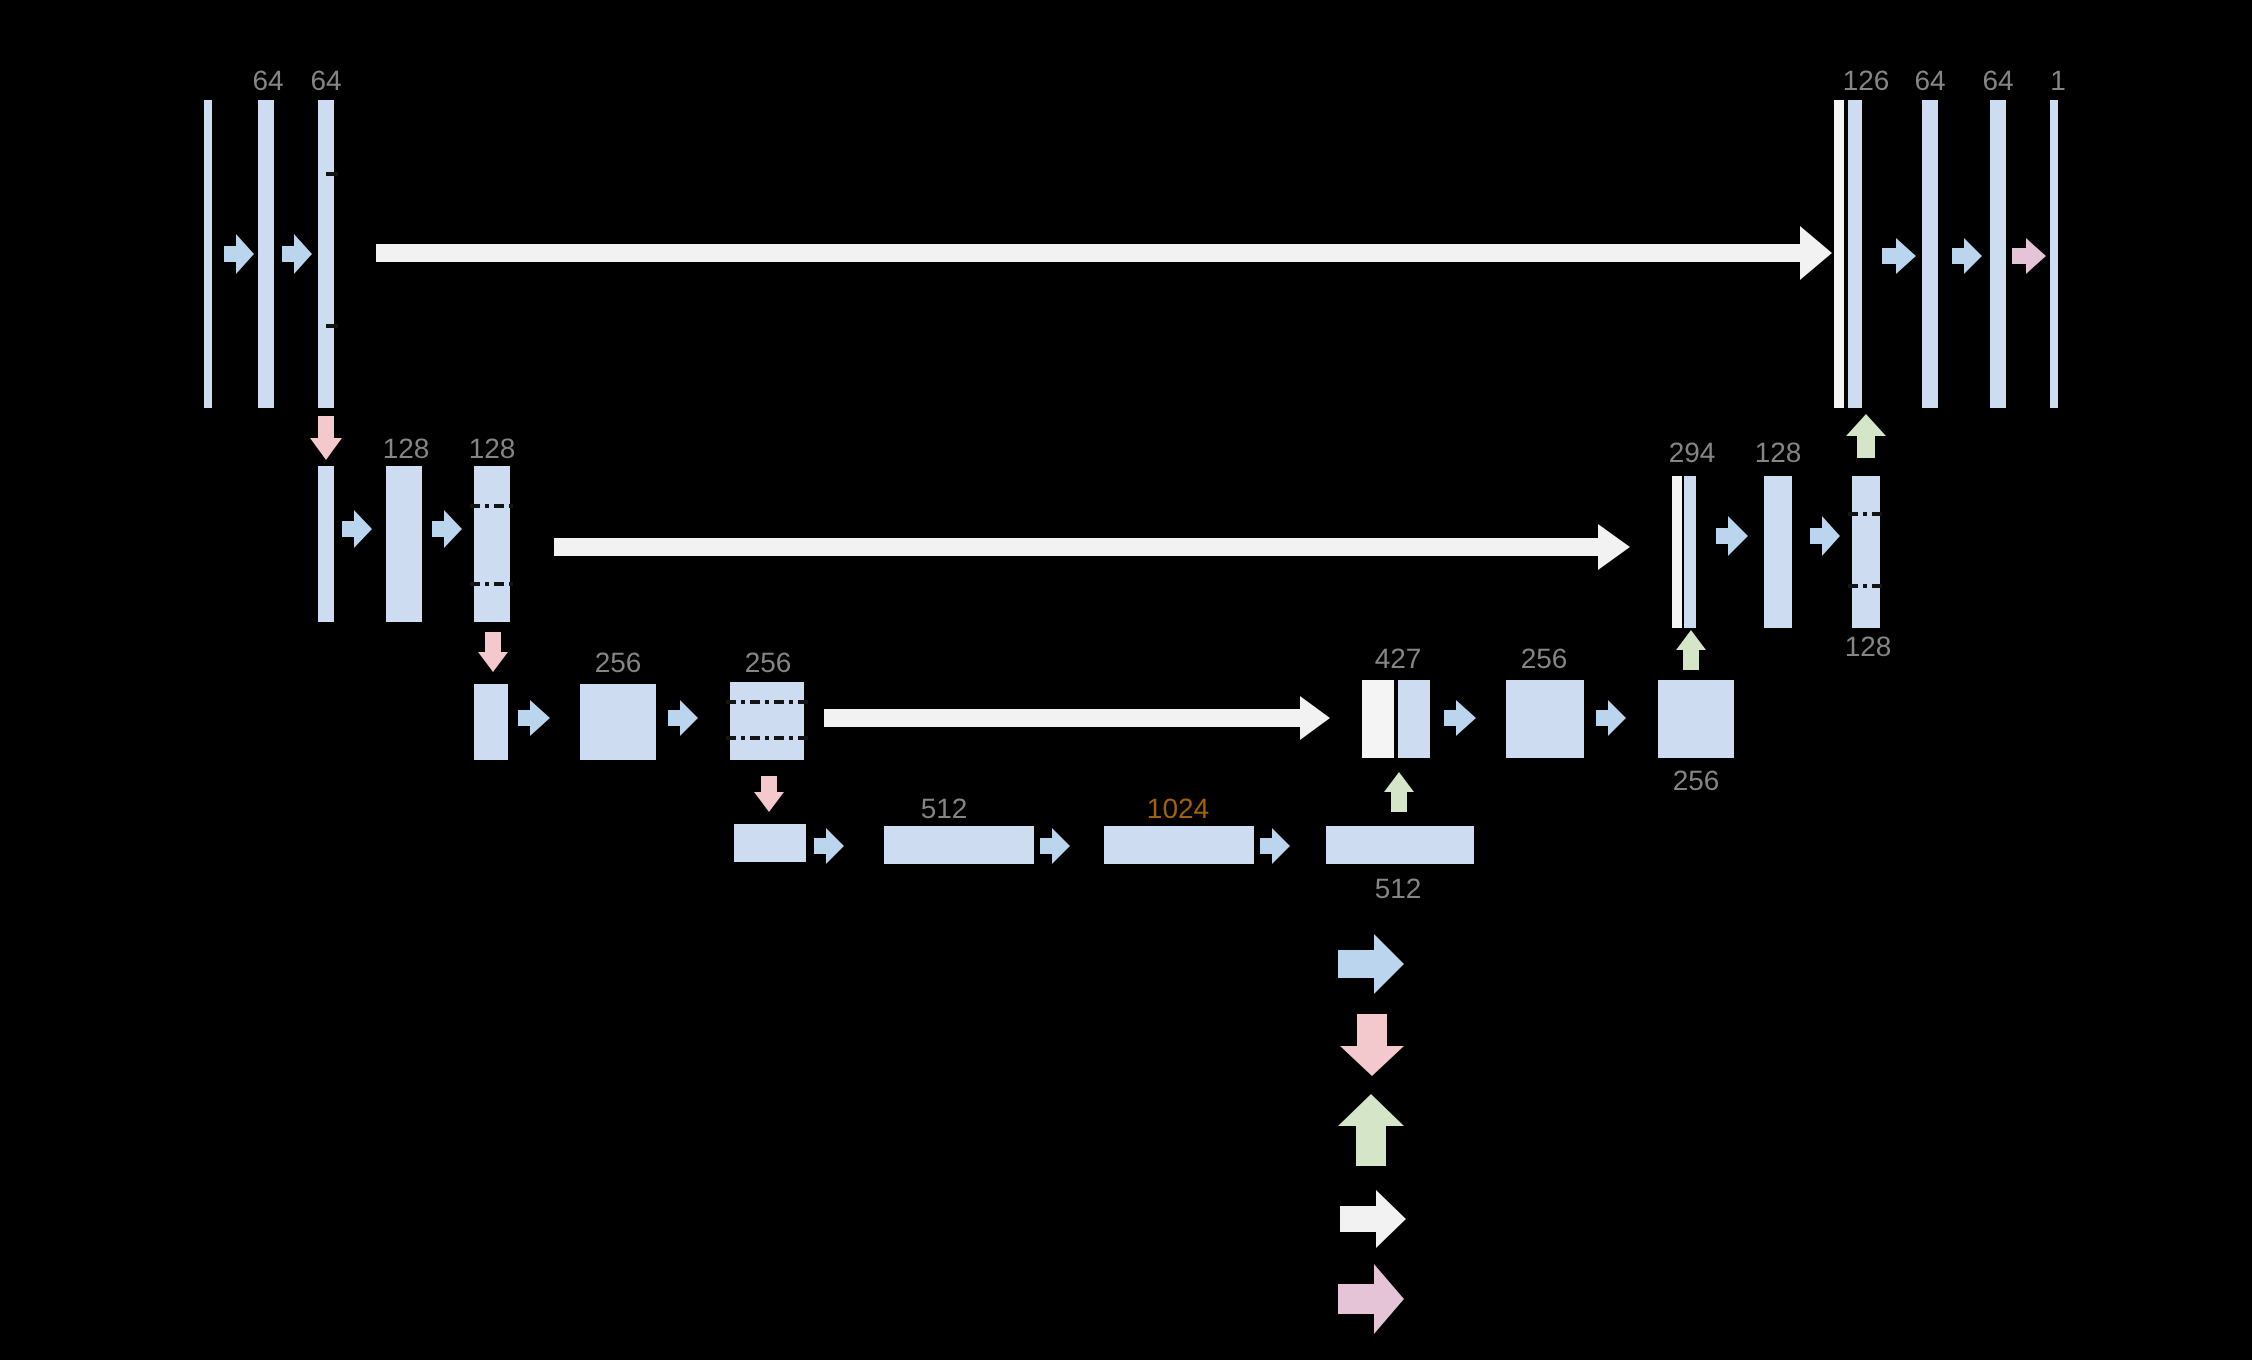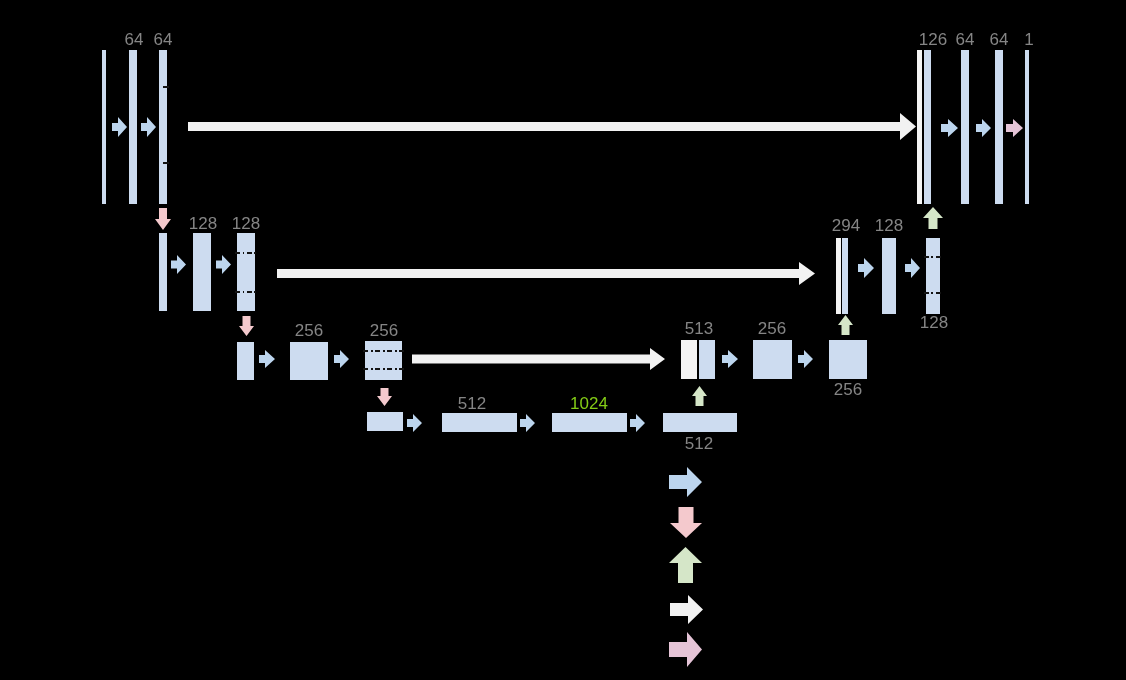--- a/index.html
+++ b/index.html
@@ -4,21 +4,21 @@
 <style>
   html,body{margin:0;padding:0;background:#000;}
   #canvas{
     position:relative;width:1126px;height:680px;background:#000;
     overflow:hidden;font-family:"Liberation Sans",sans-serif;
   }
   .bar{position:absolute;}
   .arrow{position:absolute;display:block;}
   .label{
     position:absolute;transform:translateX(-50%);
-    font-size:17px;line-height:14px;white-space:nowrap;
+    font-size:14px;line-height:14px;white-space:nowrap;
   }
   .tick{position:absolute;}
   .dashline{
     position:absolute;height:2px;
     background-image:repeating-linear-gradient(90deg,
       var(--mark) 0px, var(--mark) 5px,
       transparent 5px, transparent 7.5px,
       var(--mark) 7.5px, var(--mark) 9.5px,
       transparent 9.5px, transparent 12px);
   }
@@ -149,25 +149,25 @@
     <div class="label" style="left: 965px; top: 33px; color: rgb(133, 133, 133);">64</div>
     <div class="label" style="left: 999px; top: 33px; color: rgb(133, 133, 133);">64</div>
     <div class="label" style="left: 1029px; top: 33px; color: rgb(133, 133, 133);">1</div>
     <div class="label" style="left: 203px; top: 217px; color: rgb(133, 133, 133);">128</div>
     <div class="label" style="left: 246px; top: 217px; color: rgb(133, 133, 133);">128</div>
     <div class="label" style="left: 846px; top: 219px; color: rgb(133, 133, 133);">294</div>
     <div class="label" style="left: 889px; top: 219px; color: rgb(133, 133, 133);">128</div>
     <div class="label" style="left: 934px; top: 316px; color: rgb(133, 133, 133);">128</div>
     <div class="label" style="left: 309px; top: 324px; color: rgb(133, 133, 133);">256</div>
     <div class="label" style="left: 384px; top: 324px; color: rgb(133, 133, 133);">256</div>
-    <div class="label" style="left: 699px; top: 322px; color: rgb(133, 133, 133);">513</div>
+    <div class="label" style="left: 699px; top: 322px; color: rgb(133, 133, 133);">427</div>
     <div class="label" style="left: 772px; top: 322px; color: rgb(133, 133, 133);">256</div>
     <div class="label" style="left: 848px; top: 383px; color: rgb(133, 133, 133);">256</div>
     <div class="label" style="left: 472px; top: 397px; color: rgb(133, 133, 133);">512</div>
-    <div class="label" style="left: 589px; top: 397px; color: #84cc16;">1024</div>
+    <div class="label" style="left: 589px; top: 397px; color: #a16207;">1024</div>
     <div class="label" style="left: 699px; top: 437px; color: rgb(133, 133, 133);">512</div>
     <div class="tick" style="left: 163px; top: 86px; width: 6px; height: 2px; background: rgb(20, 20, 20);"></div>
     <div class="tick" style="left: 163px; top: 162px; width: 6px; height: 2px; background: rgb(20, 20, 20);"></div>
     <div class="dashline" style="left: 235px; top: 252px; width: 22px;"></div>
     <div class="dashline" style="left: 235px; top: 291px; width: 22px;"></div>
     <div class="dashline" style="left: 363px; top: 350px; width: 41px;"></div>
     <div class="dashline" style="left: 363px; top: 368px; width: 41px;"></div>
     <div class="dashline" style="left: 924px; top: 256px; width: 18px;"></div>
     <div class="dashline" style="left: 924px; top: 292px; width: 18px;"></div>
   </div>

